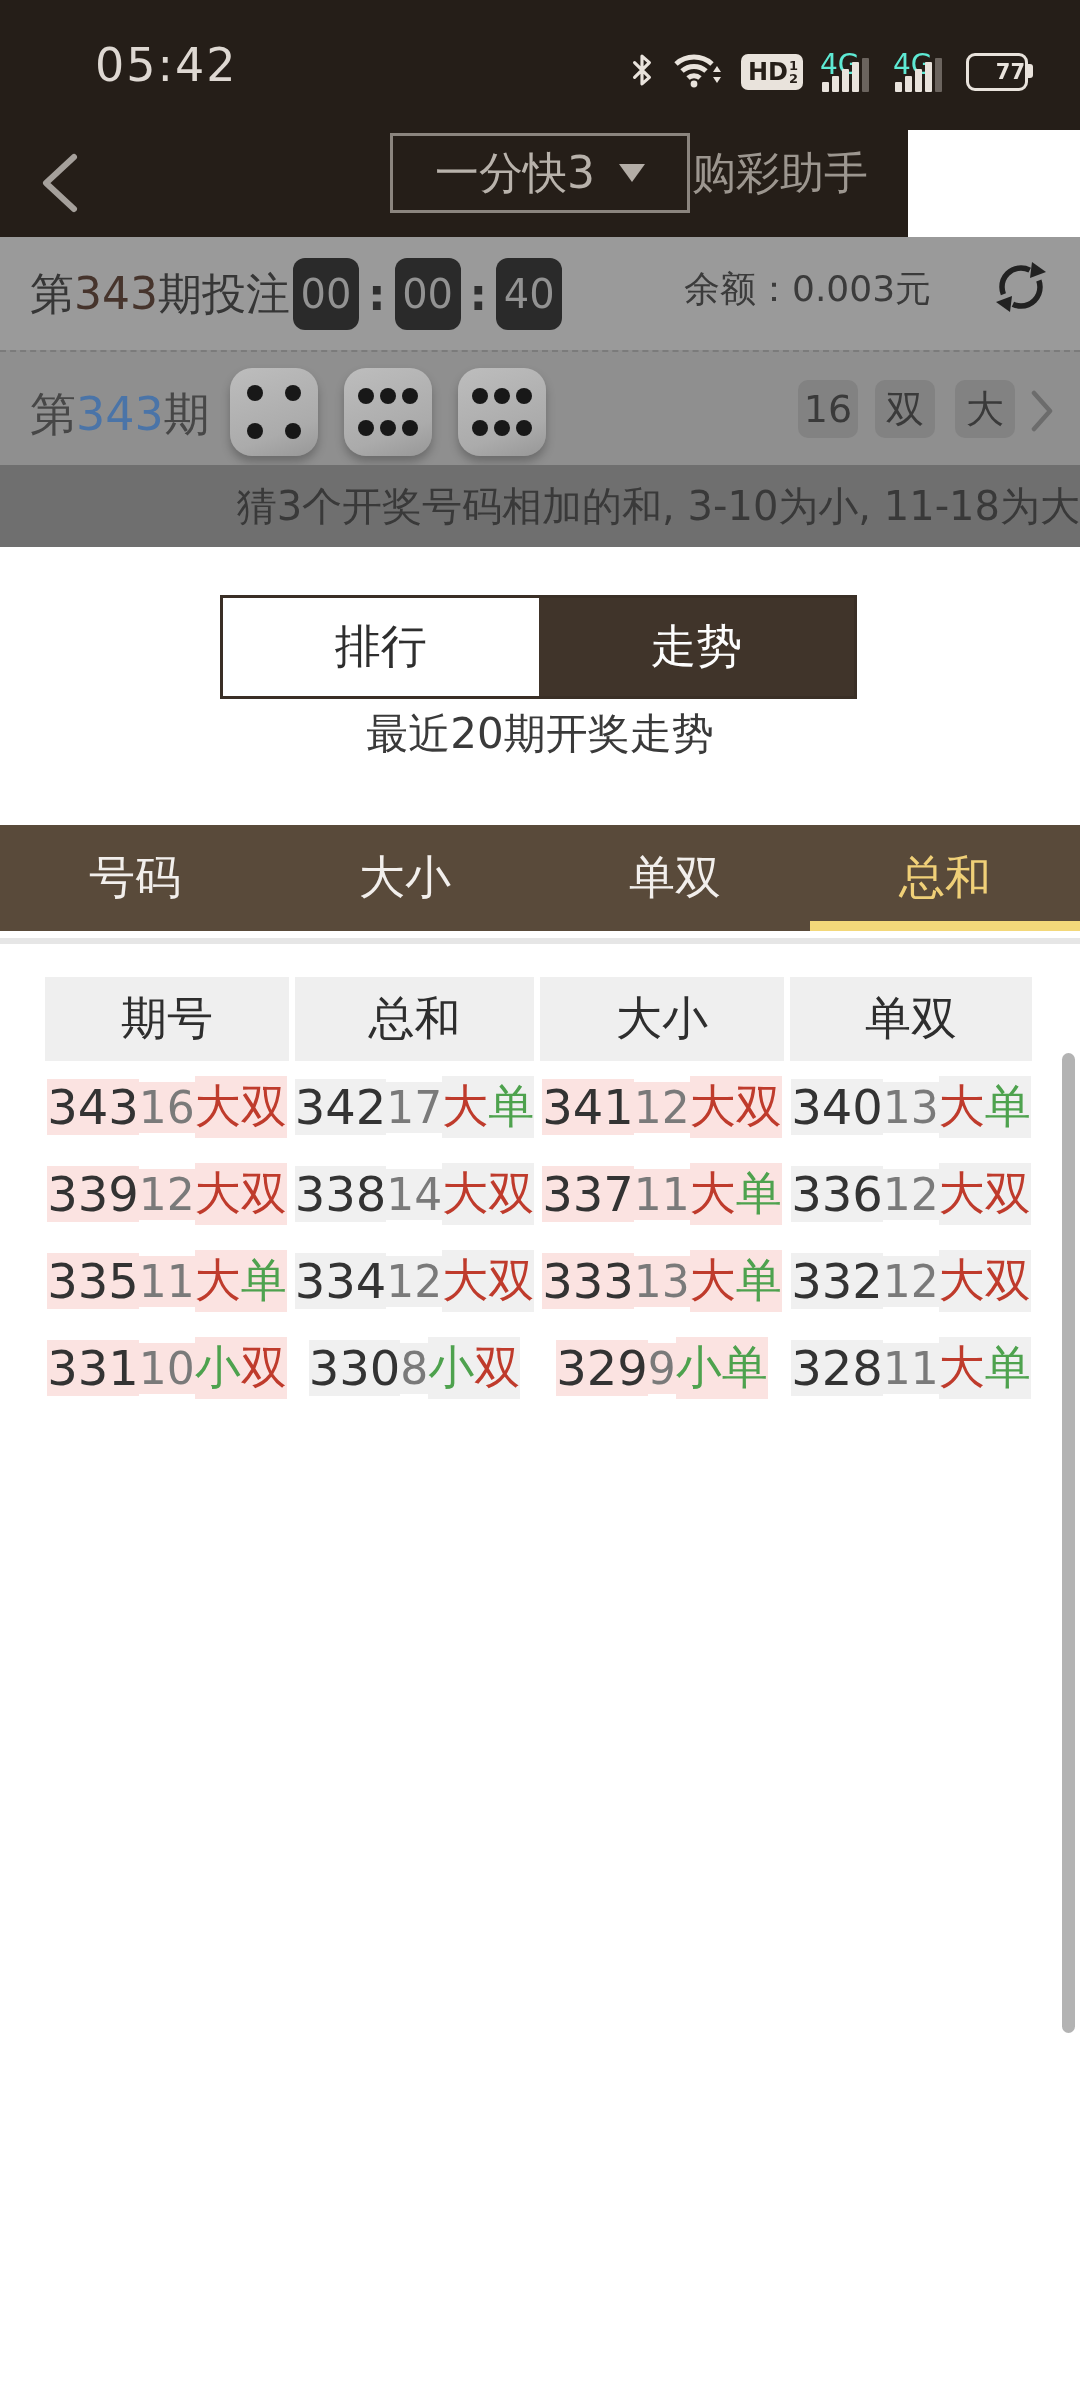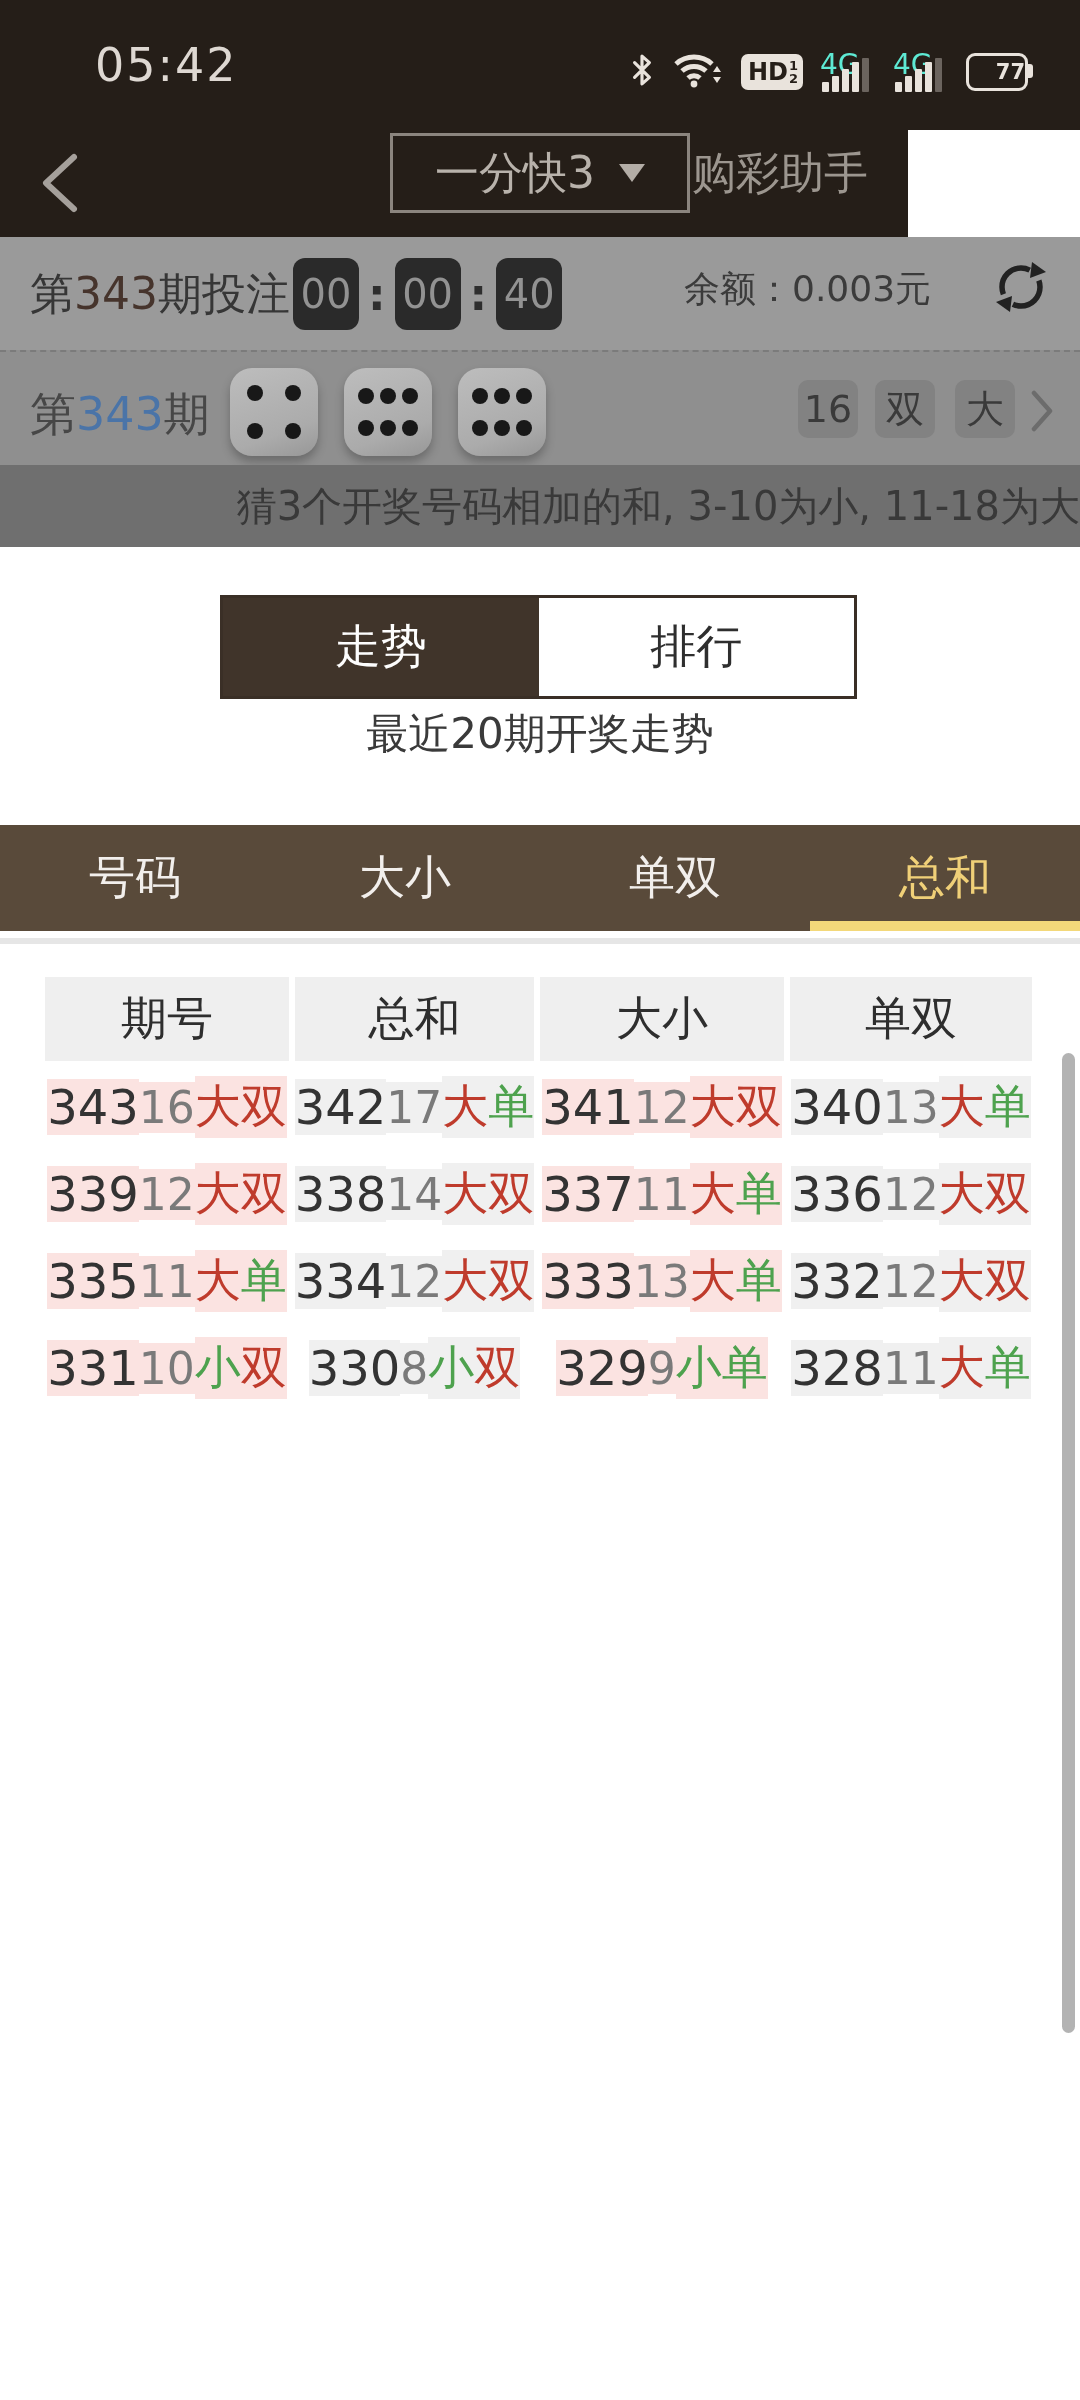--- a/index.html
+++ b/index.html
@@ -222,22 +222,22 @@
           <polyline points="4,3 20,21 4,39" fill="none" stroke="#6c6c6c" stroke-width="4.5" stroke-linecap="round" stroke-linejoin="round"></polyline>
         </svg>
     </span>
   </div>
 
   <div class="hint-band">
     <span>猜3个开奖号码相加的和, 3-10为小, 11-18为大</span>
   </div>
 
   <div class="toggle">
+    <div class="seg seg-idle">排行</div>
     <div class="seg seg-active">走势</div>
-    <div class="seg seg-idle">排行</div>
   </div>
 
   <div class="caption">最近20期开奖走势</div>
 
   <div class="tab-bar">
     <div class="tab">号码</div>
     <div class="tab">大小</div>
     <div class="tab">单双</div>
     <div class="tab tab-active">
       <span>总和</span>

